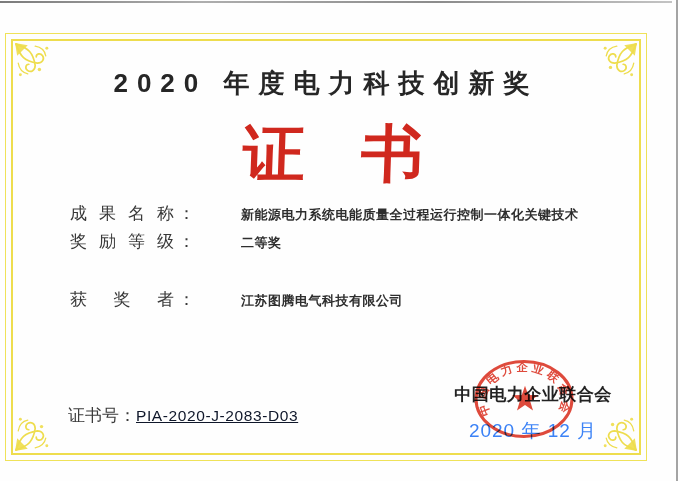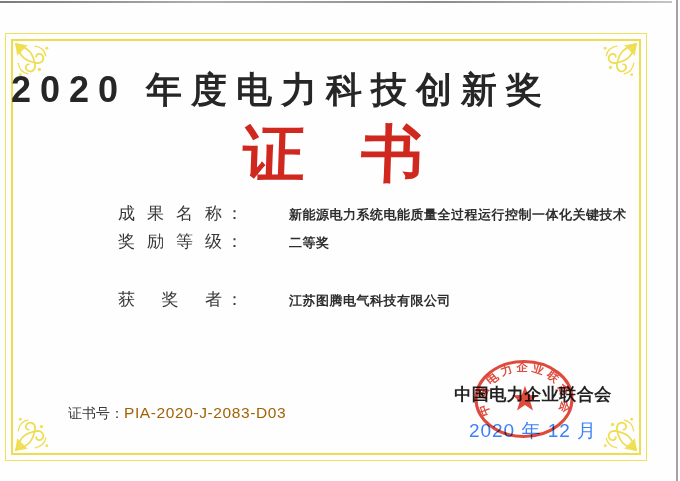--- a/index.html
+++ b/index.html
@@ -19,48 +19,48 @@
   .corner { position:absolute; width:36px; height:36px; }
   .corner svg { width:36px; height:36px; display:block; }
   .corner.tl { left:14px;  top:42px; }
   .corner.tr { right:42px; top:42px; transform:rotate(90deg); }
   .corner.br { right:42px; bottom:29px; transform:rotate(180deg); }
   .corner.bl { left:14px;  bottom:29px; transform:rotate(270deg); }
 
   
   .award-title {
     position:absolute; left:11px; top:66px; width:630px;
-    text-align:left; font-size:36px; font-weight:bold;
+    text-align:center; font-size:26px; font-weight:bold;
     letter-spacing:9px; color:#262626;
     font-family:"Liberation Sans", sans-serif;
   }
   
   .cert-title {
     position:absolute; left:243px; top:112px;
     font-size:62px; font-weight:bold; color:#d0281e;
     letter-spacing:56px; white-space:nowrap;
     font-family:"DejaVu Serif", serif;
     transform:skewX(-2deg);
   }
   
   .row { position:absolute; left:70px; white-space:nowrap; font-size:17px; }
   .row .lbl {
     display:inline-block; width:104px; vertical-align:bottom;
-    text-align:justify; text-align-last:justify; color:#383838; font-weight:500;margin-left:48px;
+    text-align:justify; text-align-last:justify; color:#383838; font-weight:500;
   }
   .row .colon { color:#383838; margin:0 2px 0 4px; }
   .row .val { color:#2e2e2e; font-weight:700; letter-spacing:.5px; font-size:13px;margin-left:44px; }
   .row1 { top:202px; }
   .row2 { top:230px; }
   .row3 { top:288px; }
 
   
   .certno { position:absolute; left:68px; top:404px; white-space:nowrap; }
-  .certno .lbl { font-size:14px; color:#3a3a3a; }
-  .certno .num { font-size:15.5px; color:#a16207; letter-spacing:.6px; font-family:"Liberation Sans", sans-serif; }
+  .certno .lbl { font-size:17px; color:#3a3a3a; }
+  .certno .num { font-size:15.5px; color:#0f172a; letter-spacing:.6px; font-family:"Liberation Sans", sans-serif;text-decoration:underline; }
 
   
   .issuer { position:absolute; left:448px; top:383px; width:170px; text-align:center; z-index:3; }
   .issuer .org  { font-size:17px; font-weight:600; color:#222; letter-spacing:.5px; }
   .issuer .date { font-size:19px; color:#3b82f6; margin-top:12px; letter-spacing:1px; }
 
   
   .seal { position:absolute; left:472px; top:358px; width:104px; height:84px; z-index:4;
           mix-blend-mode:multiply; opacity:.92; pointer-events:none; }
 </style>

